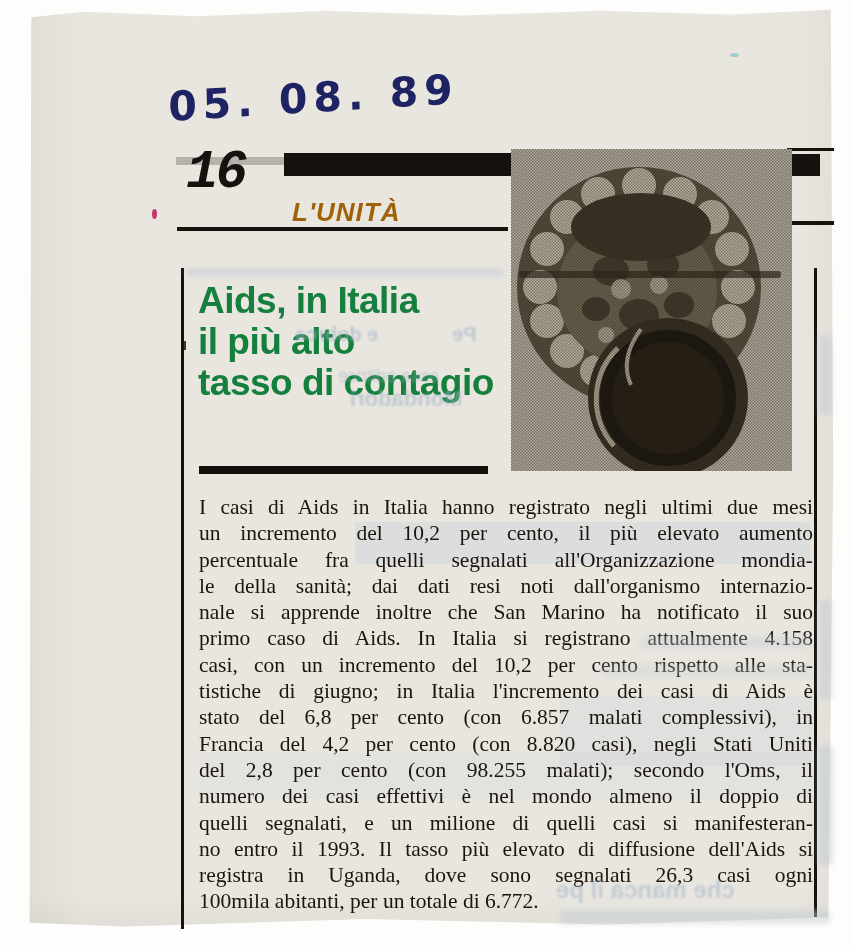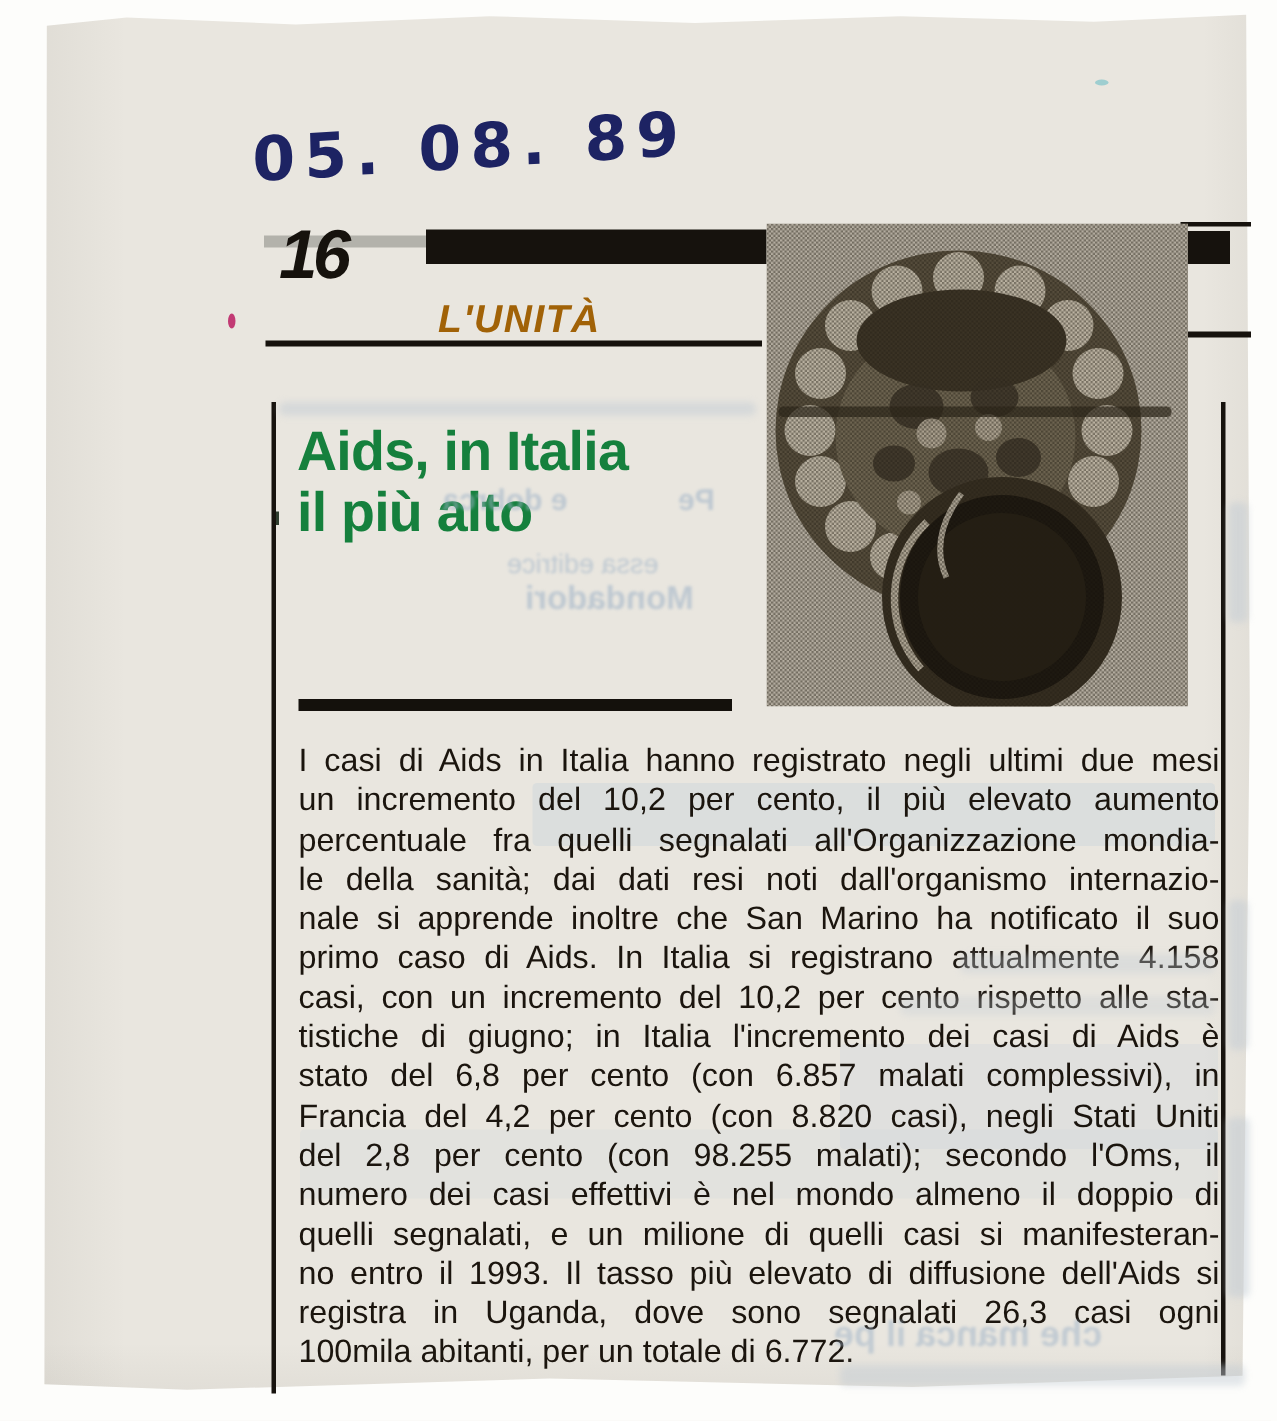--- a/index.html
+++ b/index.html
@@ -14,40 +14,40 @@
          clip-path:polygon(0.4% 1%, 7% .4%, 21% .9%, 37% .3%, 54% .8%, 71% .3%, 87% .7%, 99.6% .2%,
                            99.9% 50%, 99.3% 98.4%, 72% 99.2%, 42% 98.6%, 12% 99.4%, .2% 99%);
          box-shadow:0 0 6px rgba(0,0,0,.12);}
   .abs{position:absolute;}
   
   .hand{left:168px;top:74px;font-size:41px;font-weight:bold;color:#1d2363;
         letter-spacing:6px;transform:rotate(-3.5deg) skewX(-2deg);
         font-family:"DejaVu Sans",sans-serif;}
   
   .gray-streak{left:176px;top:157px;width:108px;height:8px;background:#b3b2ab;}
-  .pagenum{left:186px;top:146px;font-size:46px;line-height:1;font-weight:900;font-style:italic;
-           letter-spacing:-3px;color:#16120d;}
+  .pagenum{left:186px;top:146px;font-size:54px;line-height:1;font-weight:900;font-style:italic;
+           letter-spacing:-3px;color:#16120d;font-family:Liberation Mono, monospace;}
   .mast-bar{left:284px;top:153px;width:227px;height:23px;background:#16120d;}
   .mast-bar-r{left:788px;top:154px;width:32px;height:22px;background:#16120d;}
   .mast-line-r-top{left:787px;top:148px;width:47px;height:3px;background:#16120d;}
   .paper-name{left:292px;top:197px;font-size:26px;font-weight:bold;font-style:italic;
               letter-spacing:1px;color:#a16207;}
   .mast-rule{left:177px;top:227px;width:331px;height:4px;background:#16120d;}
   .mast-rule-r{left:787px;top:221px;width:47px;height:4px;background:#16120d;}
   
   .headline{left:198px;top:280px;font-size:37px;line-height:41px;font-weight:800;
             letter-spacing:-.5px;color:#15803d;}
   .head-tick{left:183px;top:341px;width:3px;height:9px;background:#2e3d2e;}
   .head-rule{left:199px;top:466px;width:289px;height:8px;background:#14110c;}
   
   .rule-left{left:181px;top:268px;width:3px;height:661px;background:#17130e;}
   .rule-right{left:814px;top:268px;width:3px;height:649px;background:#17130e;}
   
   .body-col{left:199px;top:494px;width:614px;color:#1b150e;}
-  .bline{font-family:Liberation Sans, sans-serif;font-size:21.5px;line-height:26.3px;
+  .bline{font-family:Liberation Serif, serif;font-size:21.5px;line-height:26.3px;
          text-align:justify;text-align-last:justify;white-space:normal;}
   .bline:last-child{text-align-last:left;}
   
   .ghost{color:#9bb0c6;opacity:.55;filter:blur(1.1px);transform:scaleX(-1);
          font-family:"Liberation Sans",sans-serif;}
   .smudge{background:#c2cbd4;opacity:.5;filter:blur(2.5px);border-radius:4px;}
   .wash{border-radius:3px;}
   .pink-dot{left:152px;top:209px;width:5px;height:10px;background:#c23a74;border-radius:50%;}
   .blue-speck{left:730px;top:53px;width:9px;height:4px;background:#7ec3c9;opacity:.7;border-radius:50%;}
   .photo{left:511px;top:149px;width:281px;height:322px;}
@@ -118,20 +118,21 @@
       <circle cx="157" cy="249" r="62" fill="#241e13" stroke="#1a150e" stroke-width="12"></circle>
       <path d="M 107 199 A 71 71 0 0 0 103 297" fill="none" stroke="#c3bba9" stroke-width="5" opacity=".85"></path>
       <path d="M 130 180 Q 108 210 120 236" fill="none" stroke="#c9c1b0" stroke-width="4" opacity=".8"></path>
       <rect width="281" height="322" fill="url(#ht)" opacity=".45"></rect>
     </svg>
   </div>
 
   <div class="headline abs">
     <div>Aids, in Italia</div>
     <div>il più alto</div>
+    <div>tasso di contagio</div>
   </div>
   <div class="head-tick abs"></div>
   <div class="head-rule abs"></div>
 
   <div class="rule-left abs"></div>
   <div class="rule-right abs"></div>
 
   <div class="wash abs" style="left:355px;top:522px;width:455px;height:42px;background:rgba(190,205,220,.30);"></div>
   <div class="wash abs" style="left:560px;top:696px;width:252px;height:70px;background:rgba(190,205,220,.22);"></div>
   <div class="wash abs" style="left:200px;top:753px;width:612px;height:46px;background:rgba(190,205,220,.16);"></div>

